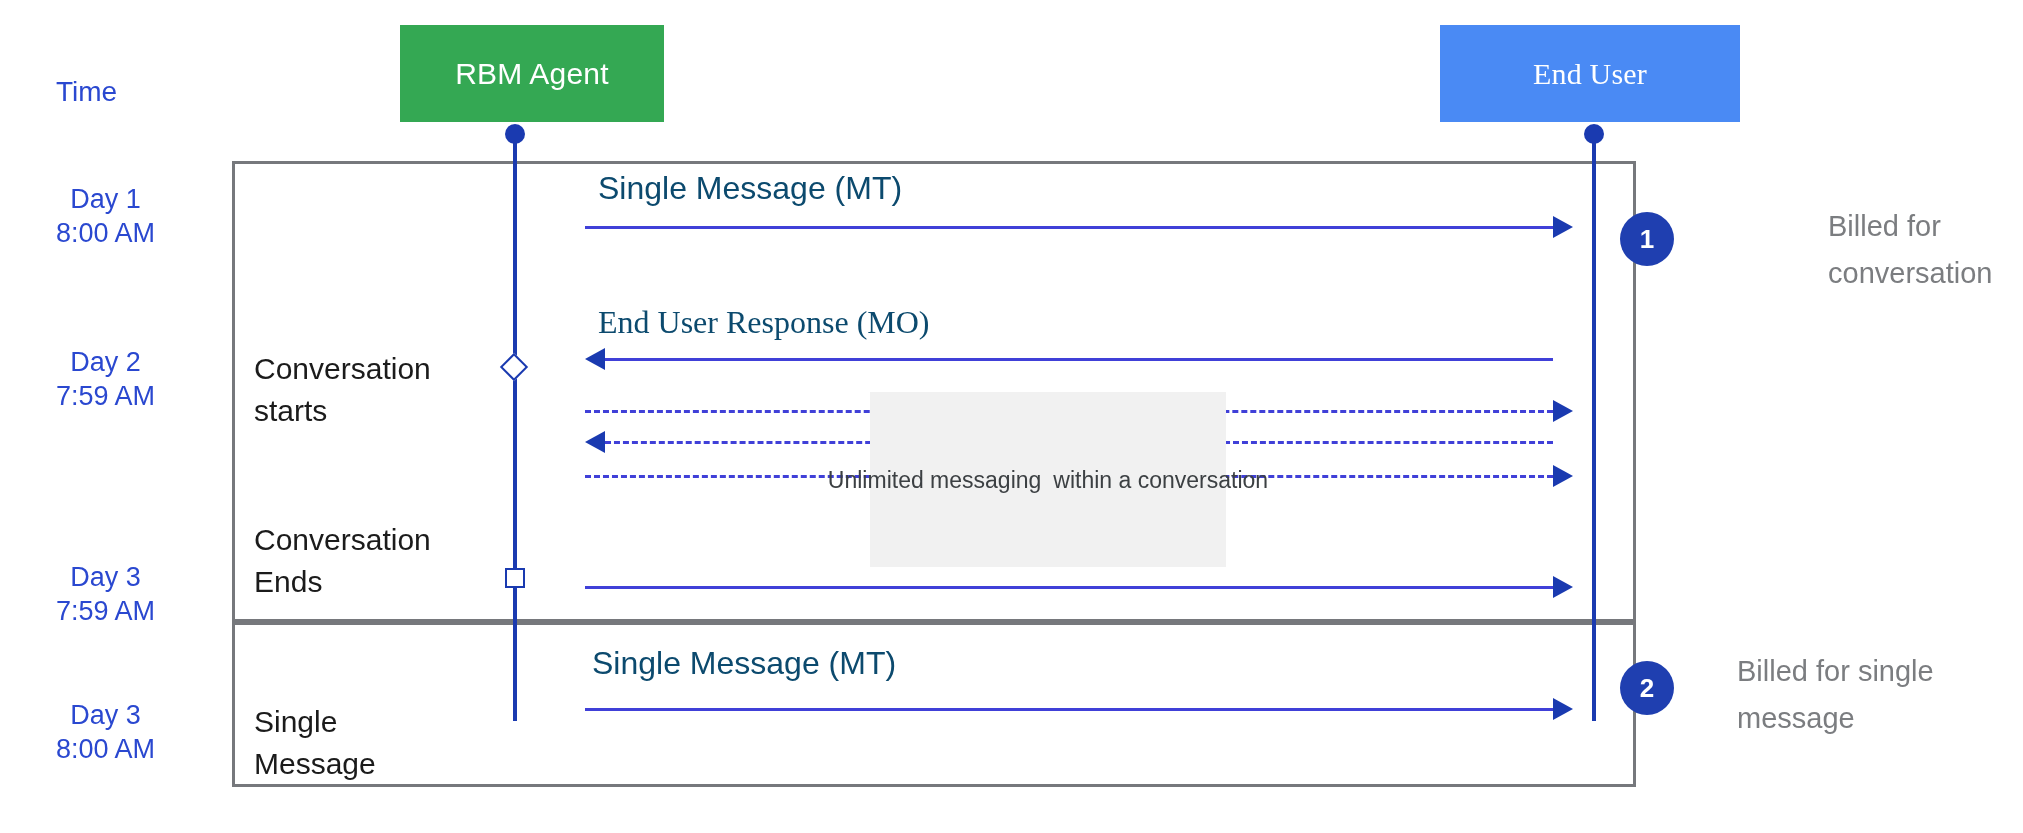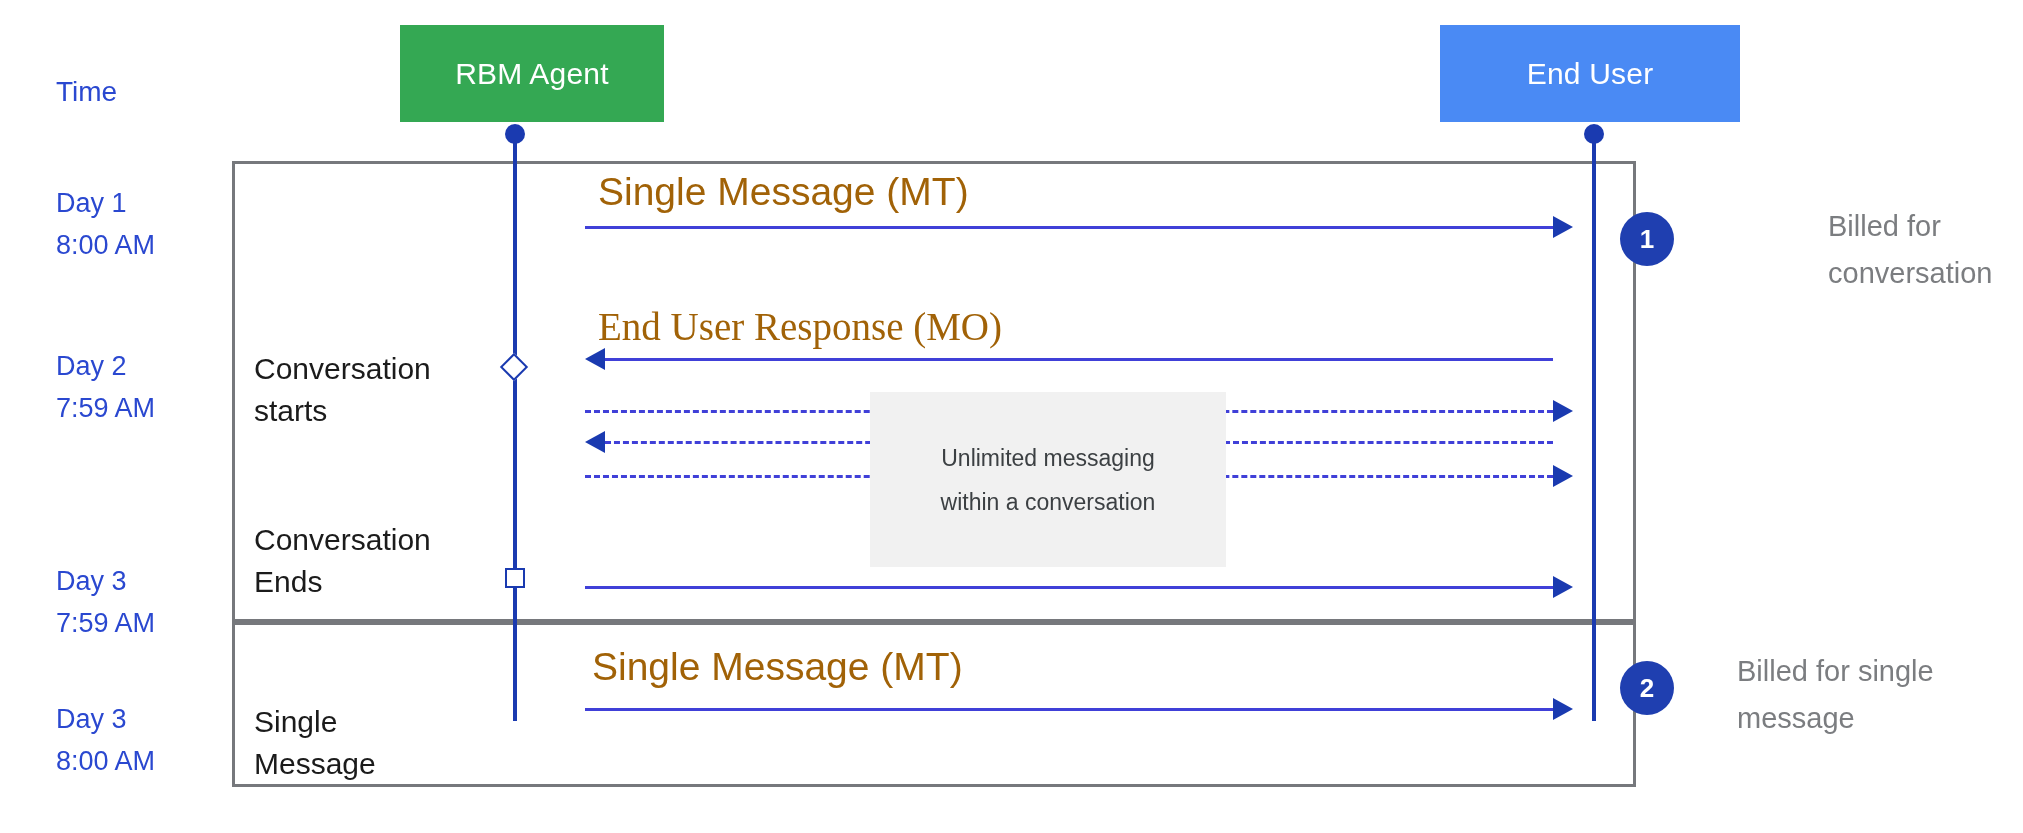--- a/index.html
+++ b/index.html
@@ -29,20 +29,21 @@
     font-size: 30px;
     letter-spacing: 0.2px;
   }
   #actor-agent {
     left: 400px; top: 25px; width: 264px; height: 97px;
     background: #34a853;
   }
   #actor-user {
     left: 1440px; top: 25px; width: 300px; height: 97px;
     background: #4a8af4;
+    font-family: Liberation Serif, serif;
   }
 
   
   .lifeline {
     position: absolute;
     width: 4px;
     background: #1a3ab0;
   }
   #lifeline-agent { left: 513px; top: 133px; height: 588px; }
   #lifeline-user  { left: 1592px; top: 133px; height: 588px; }
@@ -88,23 +89,24 @@
     position: absolute;
     left: 56px; top: 76px;
     font-size: 28px;
     color: #2a48d0;
     text-underline-offset: 6px;
   }
   .time-label {
     position: absolute;
     left: 56px;
     font-size: 27px;
-    line-height: 42px;
+    line-height: 34px;
     color: #2a48d0;
     white-space: pre;
+    text-align: center;
   }
   #time-1 { top: 182px; }
   #time-2 { top: 345px; }
   #time-3 { top: 560px; }
   #time-4 { top: 698px; }
 
   
   .stage-label {
     position: absolute;
     left: 254px;
@@ -137,36 +139,36 @@
   }
   .arrow-head.left {
     border-top: 11px solid transparent;
     border-bottom: 11px solid transparent;
     border-right: 20px solid #1a3ab0;
   }
 
   
   .msg-caption {
     position: absolute;
-    font-size: 39px;
-    color: #a16207;
+    font-size: 32px;
+    color: #0c4a6e;
     white-space: nowrap;
   }
   #caption-mt-1 { left: 598px; top: 170px; }
   #caption-mo   { left: 598px; top: 304px; font-family: Liberation Serif, serif; }
   #caption-mt-2 { left: 592px; top: 645px; }
 
   
   #note-box {
     position: absolute;
     left: 870px; top: 392px;
     width: 356px; height: 175px;
     background: #f1f1f1;
     display: flex;
-    flex-direction: column;
+    flex-direction: row;
     align-items: center;
     justify-content: center;
     gap: 12px;
   }
   #note-box .note-line {
     font-size: 23px;
     line-height: 32px;
     color: #3c4043;
     white-space: nowrap;
   }

